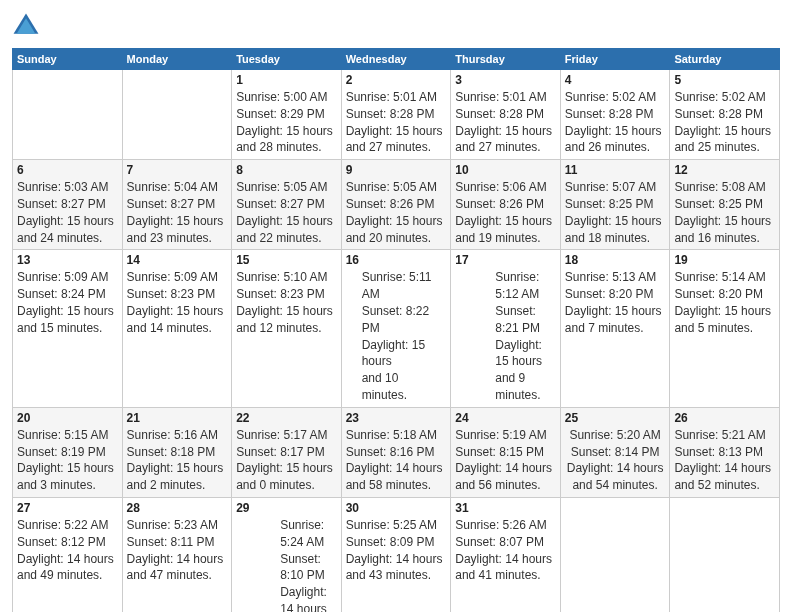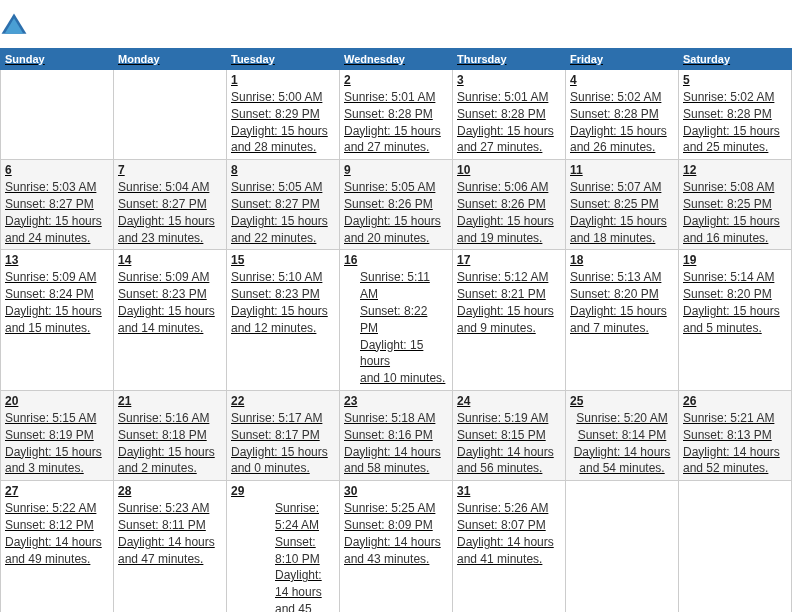--- a/index.html
+++ b/index.html
@@ -6,24 +6,23 @@
     body {
       width: 792px;
       height: 612px;
       font-family: Arial, sans-serif;
       background: #fff;
       overflow: hidden;
     }
     .page {
       width: 792px;
       height: 612px;
-      padding: 12px 0;
+      padding: 12px 12px;
       display: flex;
       flex-direction: column;
-      text-decoration: underline;
     }
     .header {
       display: flex;
       justify-content: space-between;
       align-items: flex-start;
       margin-bottom: 8px;
     }
     .logo {
       display: flex;
       align-items: center;
@@ -250,21 +249,21 @@
           </td>
           <td>
             <div class="day-num">16</div>
             <div class="day-info" style="white-space: pre-line; margin-left: 16px;">Sunrise: 5:11 AM
 Sunset: 8:22 PM
 Daylight: 15 hours
 and 10 minutes.</div>
           </td>
           <td>
             <div class="day-num">17</div>
-            <div class="day-info" style="white-space: pre-line;">Sunrise: 5:12 AM
+            <div class="day-info" style="white-space: pre-line; margin-left: 40px;">Sunrise: 5:12 AM
 Sunset: 8:21 PM
 Daylight: 15 hours
 and 9 minutes.</div>
           </td>
           <td>
             <div class="day-num">18</div>
             <div class="day-info" style="white-space: pre-line;">Sunrise: 5:13 AM
 Sunset: 8:20 PM
 Daylight: 15 hours
 and 7 minutes.</div>

